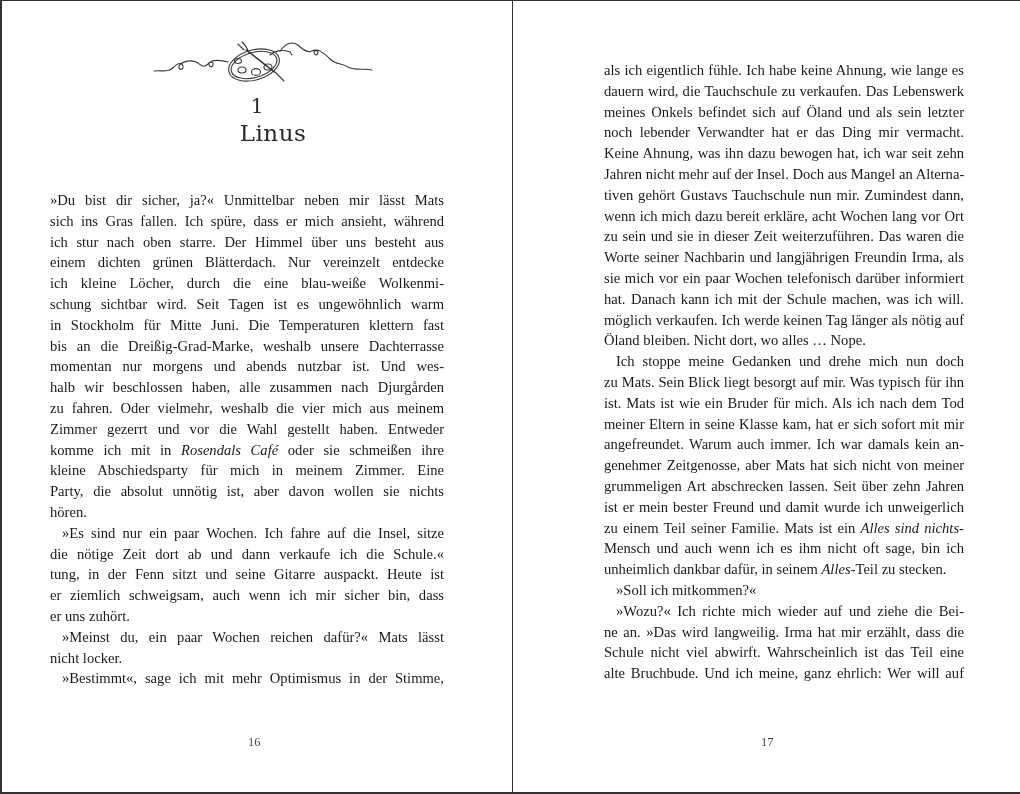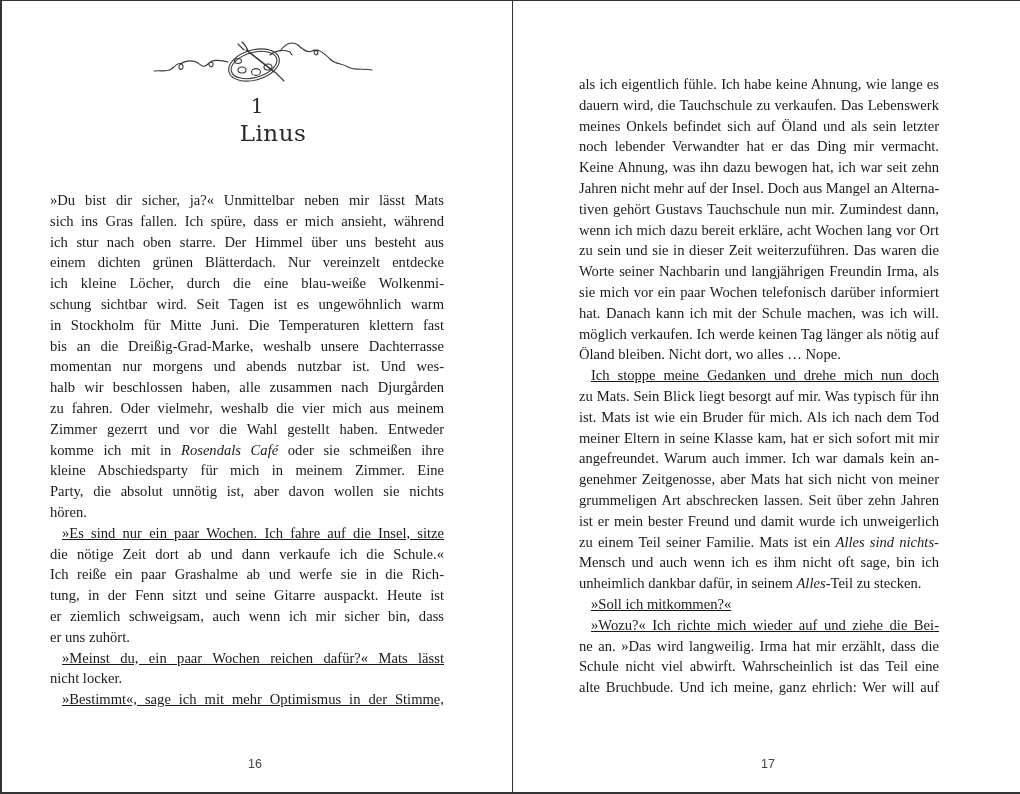--- a/index.html
+++ b/index.html
@@ -22,40 +22,40 @@
   .text-block {
     position: absolute;
     font-family: "Liberation Serif", "DejaVu Serif", serif;
     font-size: 14.6px;
     line-height: 20.8px;
     color: #1a1a1a;
     text-align: justify;
     hyphens: manual;
   }
   .page-left .text-block { left: 48px; top: 180px; width: 394px; margin-top: 9px; }
-  .page-right .text-block { left: 66px; top: 59px; width: 360px; margin-top: 14px; }
+  .page-right .text-block { left: 91px; top: 59px; width: 360px; }
   .line { display: block; text-align: justify; text-align-last: justify; white-space: nowrap; }
   .line.last { text-align-last: left; }
-  .line.indent { padding-left: 12px; text-decoration: underline; }
+  .line.indent { padding-left: 12px; }
   .ornament {
     position: absolute; left: 150px; top: 36px; width: 222px; height: 52px;
   }
   .chapter-number {
     position: absolute; left: 0; width: 510px; top: 94px; text-align: center;
     font-family: "DejaVu Serif", serif; font-size: 20px; color: #2a2a2a; line-height: 22px;
   }
   .chapter-title {
     position: absolute; left: 0; width: 510px; top: 118px; text-align: center;
     font-family: "DejaVu Serif", serif; font-size: 23px; color: #2a2a2a; line-height: 28px;
     letter-spacing: 0.5px;
     margin-left: 16px;
   }
   .page-number {
-    position: absolute; top: 756px;
-    font-family: Liberation Sans, sans-serif; font-size: 12.5px; color: #444444;
+    position: absolute; top: 734px;
+    font-family: Liberation Serif, serif; font-size: 12.5px; color: #444444;
   }
   .page-left .page-number { left: 246px; }
   .page-right .page-number { left: 248px; }
   em { }
 </style>
 </head>
 <body>
 
 <div class="spread">
 
@@ -87,21 +87,20 @@
         <span class="line">momentan nur morgens und abends nutzbar ist. Und wes-</span>
         <span class="line">halb wir beschlossen haben, alle zusammen nach Djurgården</span>
         <span class="line">zu fahren. Oder vielmehr, weshalb die vier mich aus meinem</span>
         <span class="line">Zimmer gezerrt und vor die Wahl gestellt haben. Entweder</span>
         <span class="line"><span>komme ich mit in </span><em>Rosendals Café</em><span> oder sie schmeißen ihre</span></span>
         <span class="line">kleine Abschiedsparty für mich in meinem Zimmer. Eine</span>
         <span class="line">Party, die absolut unnötig ist, aber davon wollen sie nichts</span>
         <span class="line last">hören.</span>
         <span class="line indent">»Es sind nur ein paar Wochen. Ich fahre auf die Insel, sitze</span>
         <span class="line">die nötige Zeit dort ab und dann verkaufe ich die Schule.«</span>
-        <span class="line">Ich reiße ein paar Grashalme ab und werfe sie in die Rich-</span>
         <span class="line">tung, in der Fenn sitzt und seine Gitarre auspackt. Heute ist</span>
         <span class="line">er ziemlich schweigsam, auch wenn ich mir sicher bin, dass</span>
         <span class="line last">er uns zuhört.</span>
         <span class="line indent">»Meinst du, ein paar Wochen reichen dafür?« Mats lässt</span>
         <span class="line last">nicht locker.</span>
         <span class="line indent">»Bestimmt«, sage ich mit mehr Optimismus in der Stimme,</span>
       </div>
 
     <div class="page-number">16</div>
   </div>

